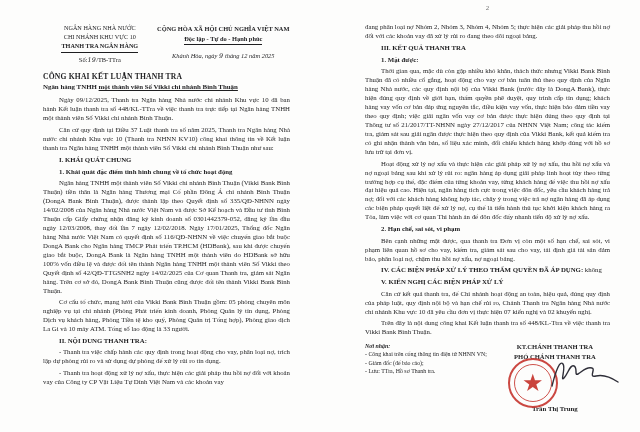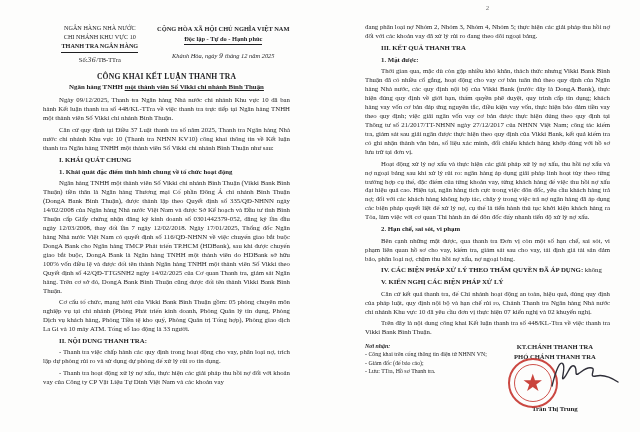--- a/index.html
+++ b/index.html
@@ -21,21 +21,21 @@
   .hdr{display:flex;width:100%;margin-bottom:7px;}
   .hdr-left{width:46%;text-align:center;font-size:6.2px;line-height:1.45;}
   .hdr-right{width:54%;text-align:center;font-size:6.4px;line-height:1.5;}
   .b{font-weight:bold;}
   .org-name{font-weight:bold;display:inline-block;border-bottom:0.8px solid #1e1e20;padding-bottom:1px;}
   .motto{font-weight:bold;display:inline-block;border-bottom:0.8px solid #1e1e20;padding-bottom:1px;}
   .date-line{font-style:italic;margin-top:6px;font-size:6.4px;}
   .hand{font-style:italic;font-family:"DejaVu Serif",serif;letter-spacing:0.3px;}
   .doc-num{font-size:6.4px;margin-top:2px;}
   
-  .title-wrap{text-align:center;margin:4px 0 6px 0;}
+  .title-wrap{margin:4px 0 6px 0;}
   .doc-title{font-weight:bold;font-size:7.6px;letter-spacing:0.2px;}
   .doc-subtitle{font-weight:bold;font-size:6.9px;margin-top:2px;}
   .u{text-decoration:underline;}
   
   .page-num{text-align:center;font-size:6.8px;color:#6b6b6b;margin-bottom:12px;}
   
   .footer{display:flex;margin-top:5px;}
   .noi-nhan{width:55%;font-size:5.9px;line-height:1.4;text-align:left;}
   .noi-nhan-label{font-weight:bold;font-style:italic;margin-bottom:1px;}
   .noi-nhan div{margin:0;}
@@ -52,21 +52,21 @@
 </head>
 <body>
 
 <div class="page" id="page1">
 
   <div class="hdr">
     <div class="hdr-left">
       <div>NGÂN HÀNG NHÀ NƯỚC</div>
       <div>CHI NHÁNH KHU VỰC 10</div>
       <div><span class="org-name">THANH TRA NGÂN HÀNG</span></div>
-      <div class="doc-num"><span>Số:</span><span class="hand">36</span><span>/TB-TTra</span></div>
+      <div class="doc-num"><span>Số:</span><span class="hand">19</span><span>/TB-TTra</span></div>
     </div>
     <div class="hdr-right">
       <div class="b">CỘNG HÒA XÃ HỘI CHỦ NGHĨA VIỆT NAM</div>
       <div><span class="motto">Độc lập - Tự do - Hạnh phúc</span></div>
       <div class="date-line"><span>Khánh Hòa, ngày</span> <span class="hand">9</span> <span>tháng 12 năm 2025</span></div>
     </div>
   </div>
 
   <div class="title-wrap">
     <div class="doc-title">CÔNG KHAI KẾT LUẬN THANH TRA</div>

